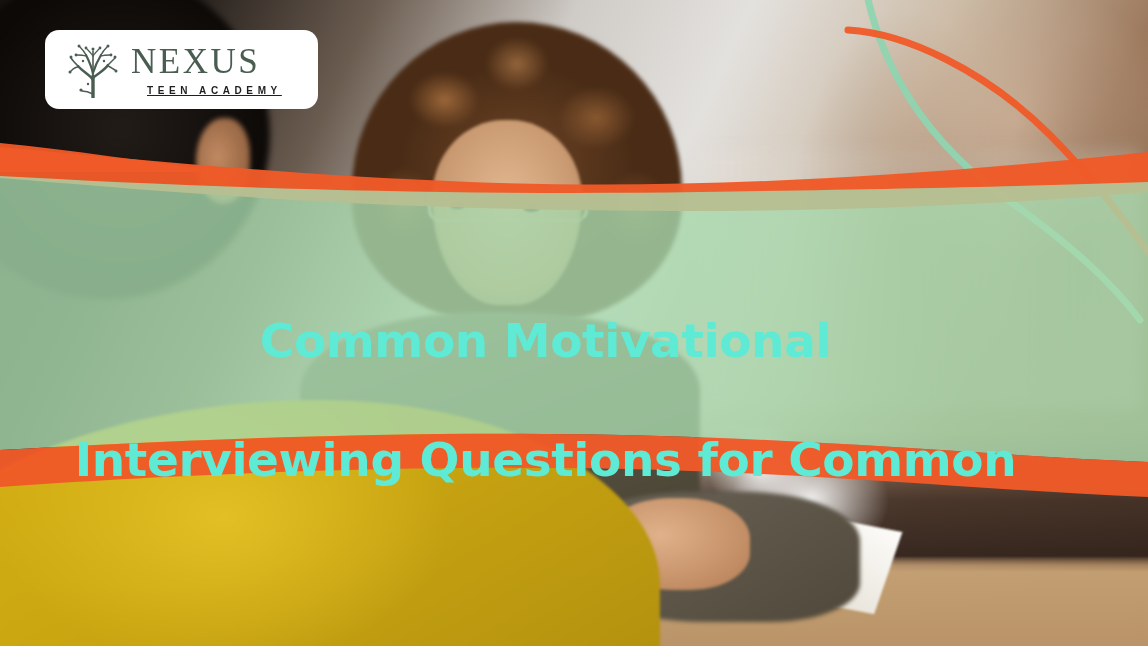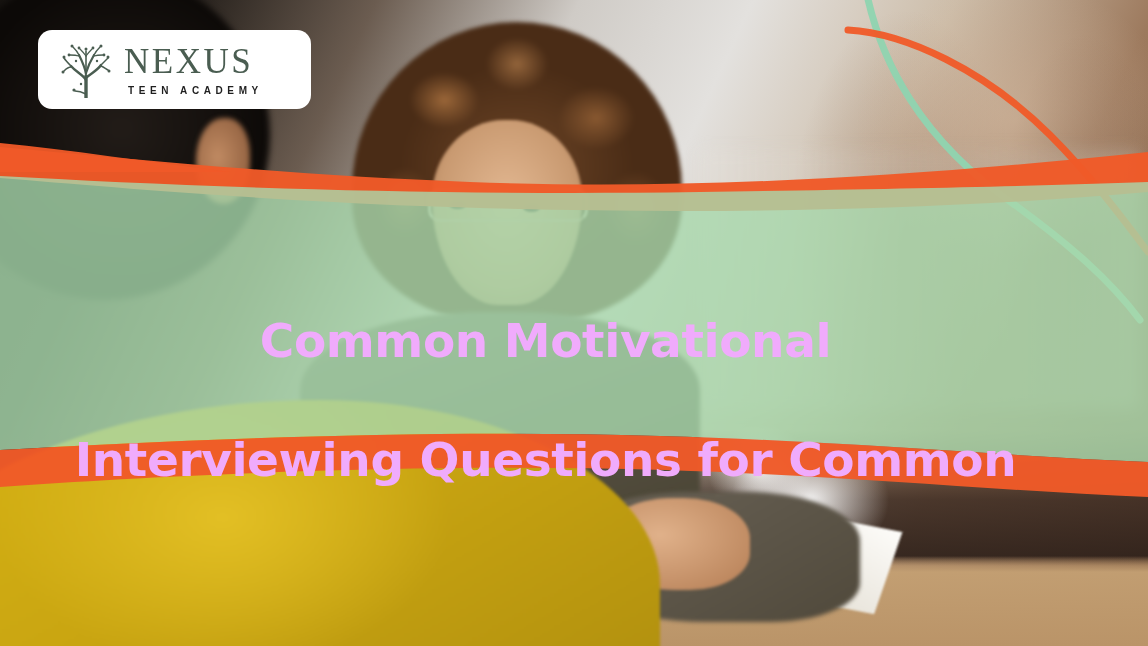--- a/index.html
+++ b/index.html
@@ -168,21 +168,21 @@
   .deco {
     position: absolute;
     inset: 0;
     width: 1148px;
     height: 646px;
   }
 
   
   .logo-card {
     position: absolute;
-    left: 38px; top: 30px;
+    left: 45px; top: 30px;
     width: 273px; height: 79px;
     background: #ffffff;
     border-radius: 14px;
     display: flex;
     align-items: center;
     padding: 0 12px 0 22px;
     gap: 12px;
   }
   .logo-mark { width: 52px; height: 56px; flex: 0 0 auto; }
   .logo-words { display: flex; flex-direction: column; justify-content: center; }
@@ -193,36 +193,37 @@
     letter-spacing: 2.5px;
     color: #4a5d51;
   }
   .logo-tag {
     font-family: "Liberation Sans", sans-serif;
     font-size: 10px;
     font-weight: 700;
     letter-spacing: 4.6px;
     color: #1f1f1f;
     margin-top: 6px;
-    margin-left: 4px;
+    margin-left: 16px;
+    text-decoration: underline;
   }
 
   
   .headline {
     position: absolute;
     left: 0; right: 0;
     top: 252px;
     text-align: center;
     padding-right: 57px;
     font-family: "DejaVu Sans", sans-serif;
     font-weight: 700;
     font-size: 47px;
     line-height: 1.26;
     letter-spacing: -0.4px;
-    color: #f0abfc;
+    color: #5eead4;
     white-space: pre-line;
   }
 </style>
 </head>
 <body>
 
 <div class="banner">
 
   <div class="photo">
     <div class="window-blur"></div>

